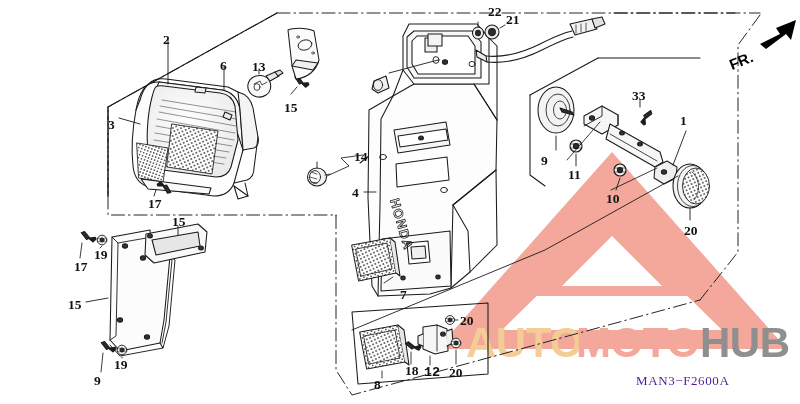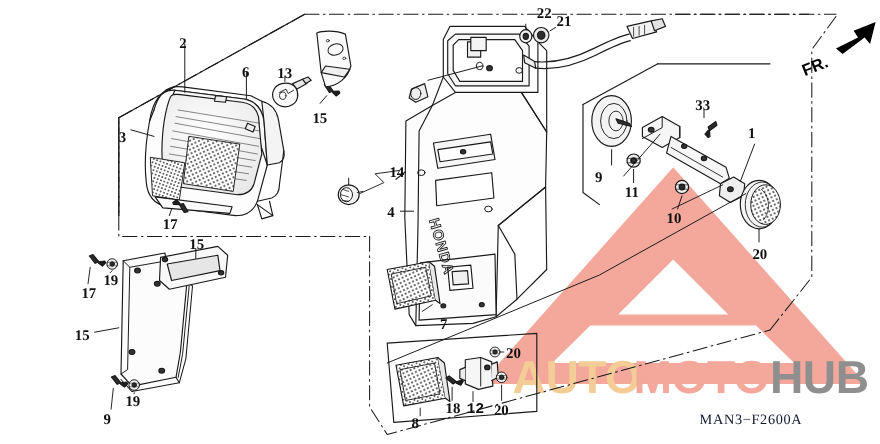--- a/index.html
+++ b/index.html
@@ -4,21 +4,21 @@
 <style>
   html,body{margin:0;padding:0;background:#ffffff;}
   body{width:800px;height:404px;overflow:hidden;font-family:"Liberation Serif",serif;}
   #stage{position:relative;width:800px;height:404px;background:#ffffff;}
   #art,#wm{position:absolute;left:0;top:0;width:800px;height:404px;}
   #art{z-index:3;}
   #wm{z-index:2;}
   .callout{position:absolute;z-index:5;font-family:"Liberation Serif",serif;font-weight:700;
            font-size:13.5px;color:#111111;line-height:1;letter-spacing:0px;}
   #partcode{position:absolute;z-index:6;font-family:"Liberation Serif",serif;font-size:13px;
-            color:#0f172a;letter-spacing:.6px;white-space:nowrap;}
+            color:#4c1d95;letter-spacing:.6px;white-space:nowrap;}
   #fr-label{position:absolute;z-index:6;font-family:"Liberation Sans",sans-serif;font-weight:700;
             font-size:15px;color:#000;transform:rotate(-22deg);transform-origin:left bottom;}
 </style>
 </head>
 <body>
 
 <div id="stage">
 
   <svg id="wm" viewBox="0 0 800 404">
 

